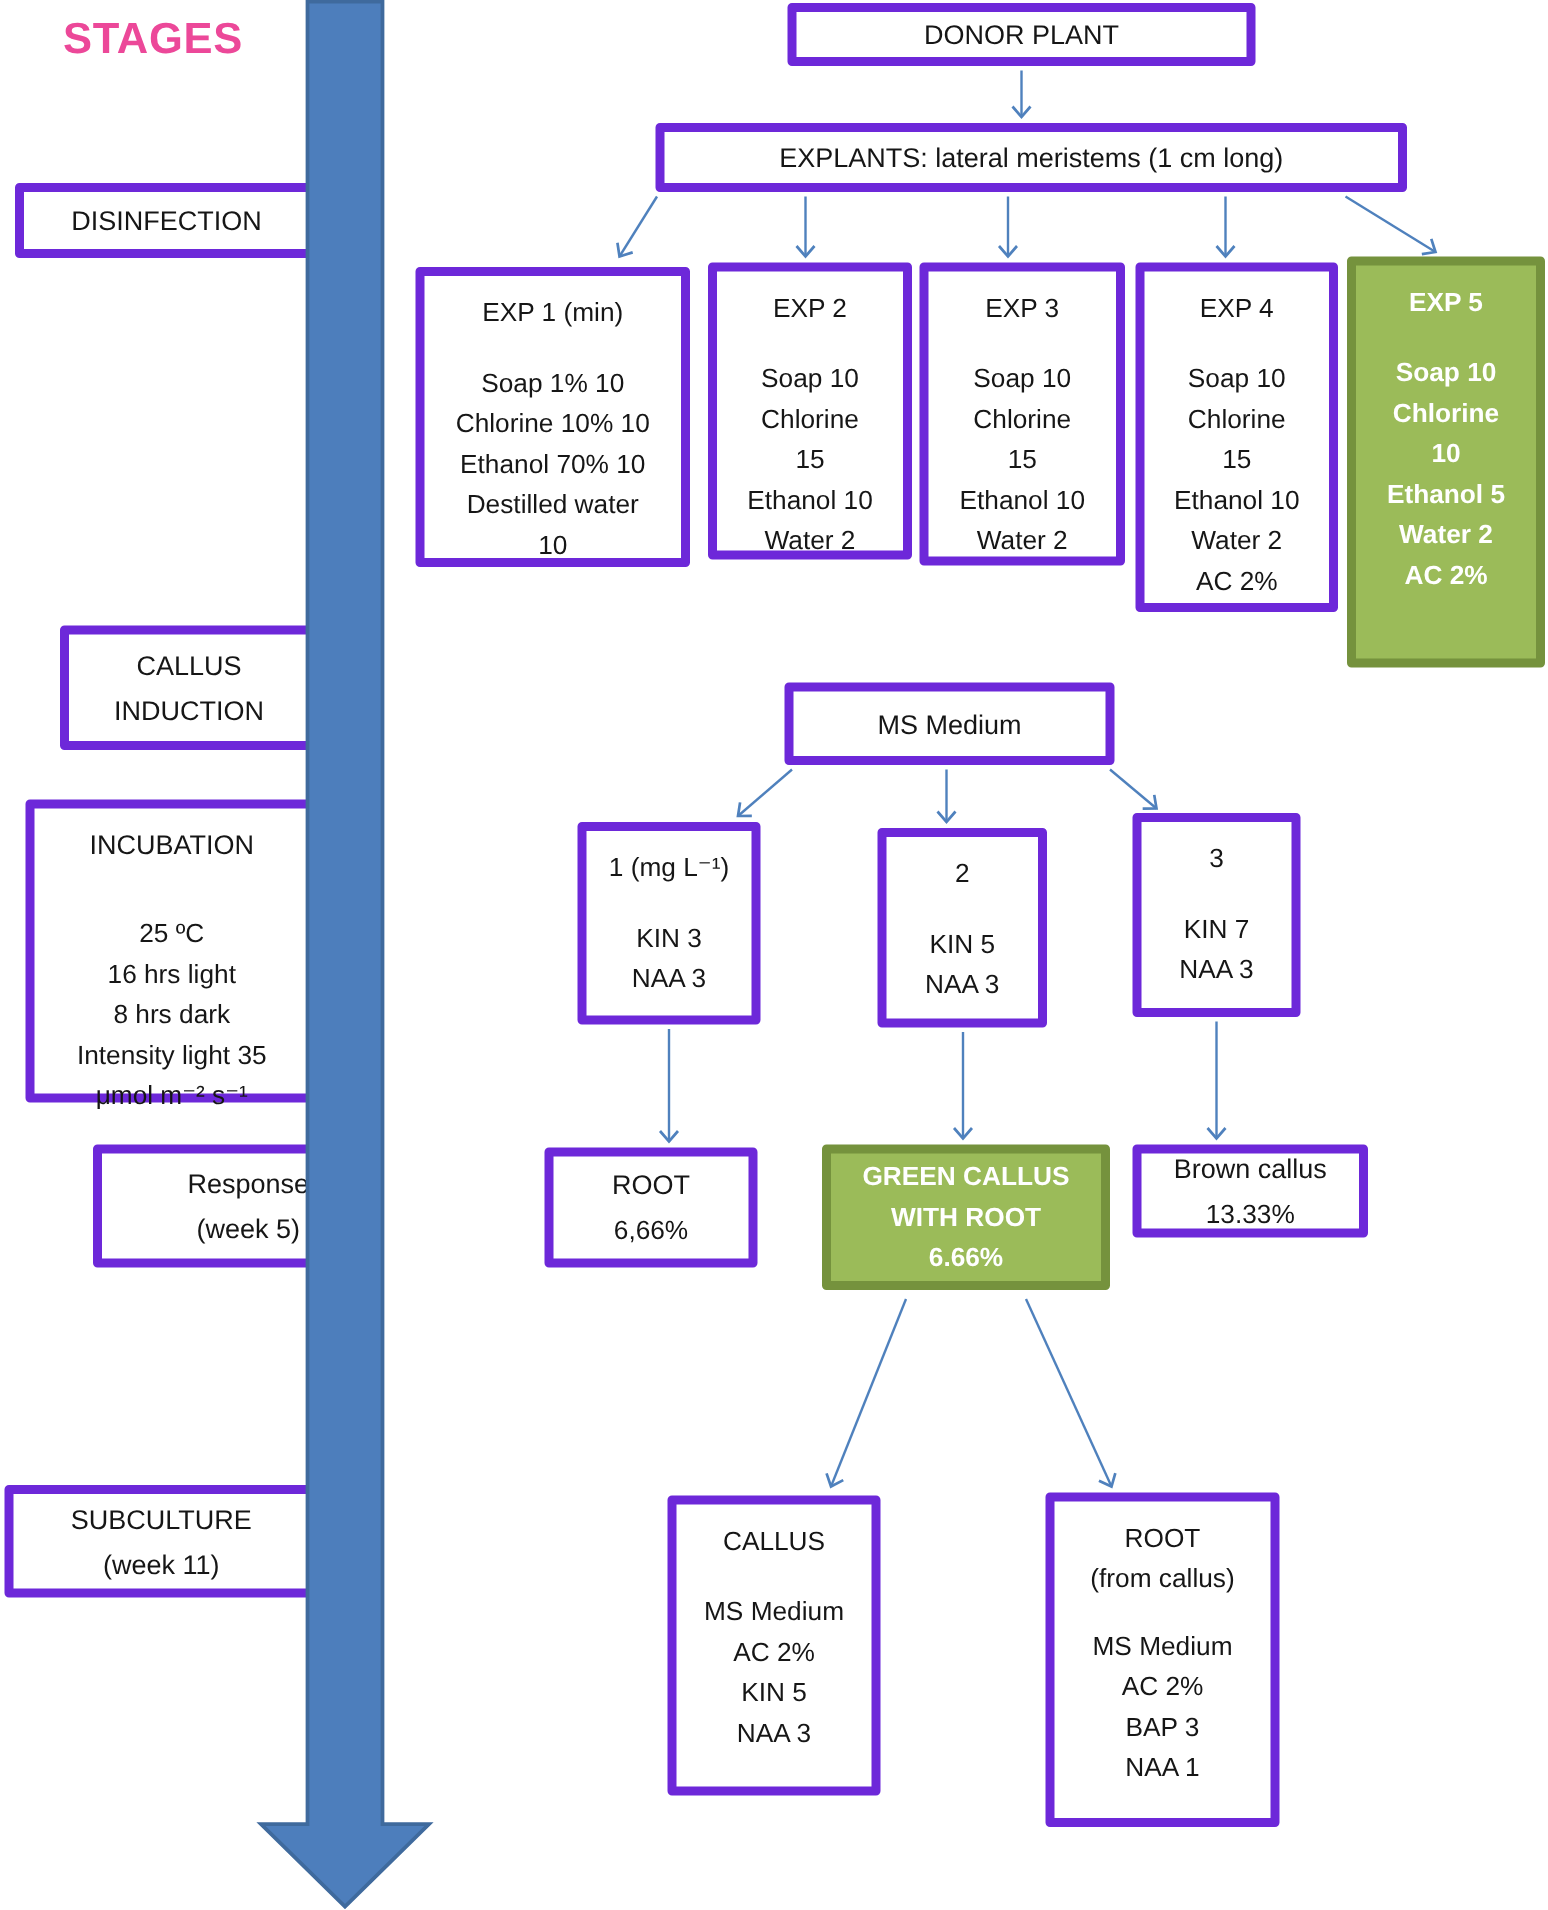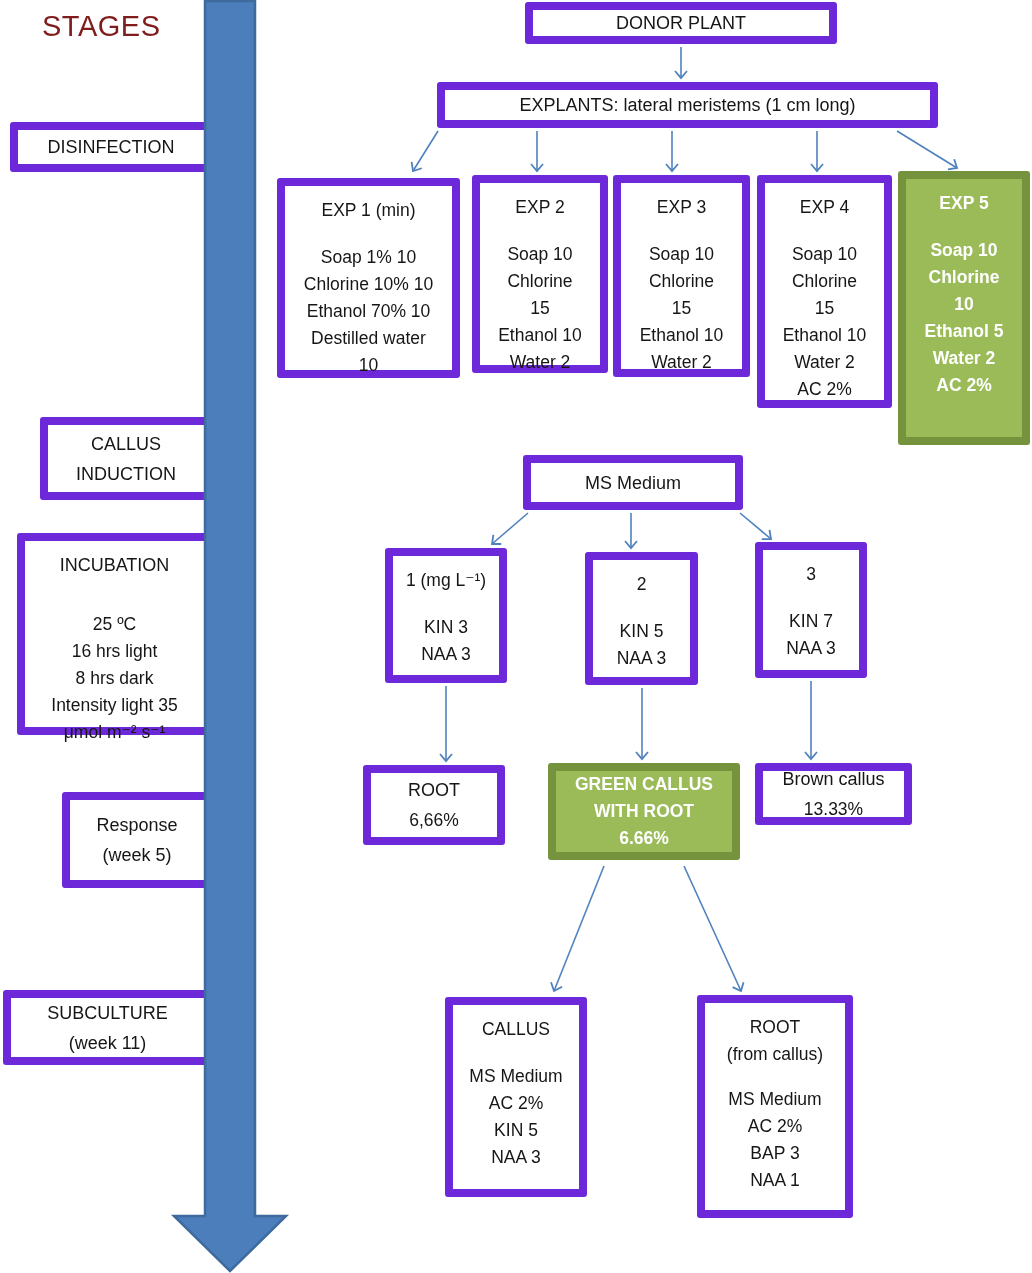--- a/index.html
+++ b/index.html
@@ -1,22 +1,22 @@
 <!DOCTYPE html>
 <html><head>
 <meta charset="utf-8">
 <style>
   html,body{margin:0;padding:0;background:#ffffff;}
   body{font-family:"Liberation Sans","DejaVu Sans",sans-serif;color:#161616;}
   .canvas{position:relative;width:1032px;height:1273px;background:#fff;overflow:hidden;}
 
   .stages-title{position:absolute;left:42px;top:10px;width:140px;
-    font-size:29px;font-weight:normal;color:#7f1d1d;letter-spacing:.5px;}
-
-  .box{position:absolute;background:#fff;border:8px solid #6d28d9;border-radius:3px;
+    font-size:29px;font-weight:bold;color:#ec4899;letter-spacing:.5px;}
+
+  .box{position:absolute;background:#fff;border:6px solid #6d28d9;border-radius:3px;
     box-sizing:border-box;text-align:center;}
   .box.center{display:flex;flex-direction:column;align-items:center;justify-content:center;}
   .box.green{background:#9bbb59;border-color:#75923d;color:#ffffff;font-weight:bold;}
 
   .bt{white-space:pre-line;font-size:17.5px;line-height:27px;padding-top:11px;}
   .bb{white-space:pre-line;font-size:17.5px;line-height:27px;margin-top:20px;}
   .lbl{white-space:pre-line;font-size:18px;line-height:30px;}
   .val{font-size:17.5px;line-height:30px;}
   .green .val{line-height:27px;}
   .green .lbl{font-size:17.5px;line-height:27px;}
@@ -42,21 +42,21 @@
 
   <div class="box" style="left:17px;top:533px;width:195px;height:202px;">
     <div class="bt hdr">INCUBATION</div>
     <div class="bb" style="margin-top:32px;">25 ºC
 16 hrs light
 8 hrs dark
 Intensity light 35
 μmol m⁻² s⁻¹</div>
   </div>
 
-  <div class="box center" style="left:62px;top:792px;width:150px;height:96px;">
+  <div class="box center" style="left:62px;top:763px;width:150px;height:82px;align-items:flex-end;">
     <div class="lbl">Response
 (week 5)</div>
   </div>
 
   <div class="box center" style="left:3px;top:990px;width:209px;height:75px;">
     <div class="lbl">SUBCULTURE
 (week 11)</div>
   </div>
 
   <div class="box center" style="left:525px;top:2px;width:312px;height:42px;">

